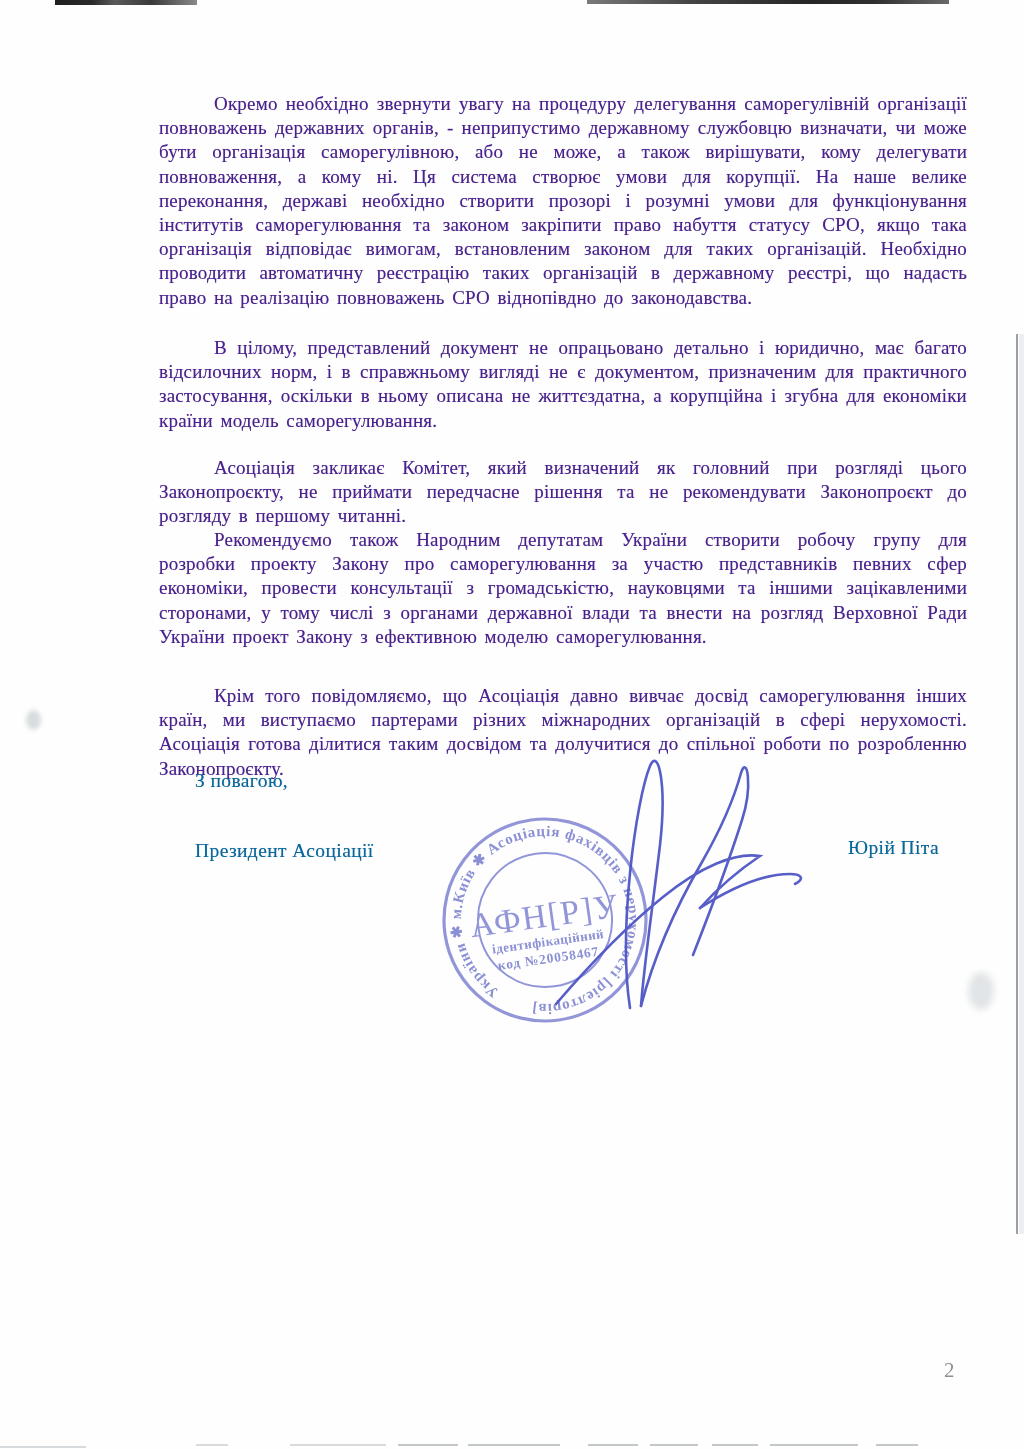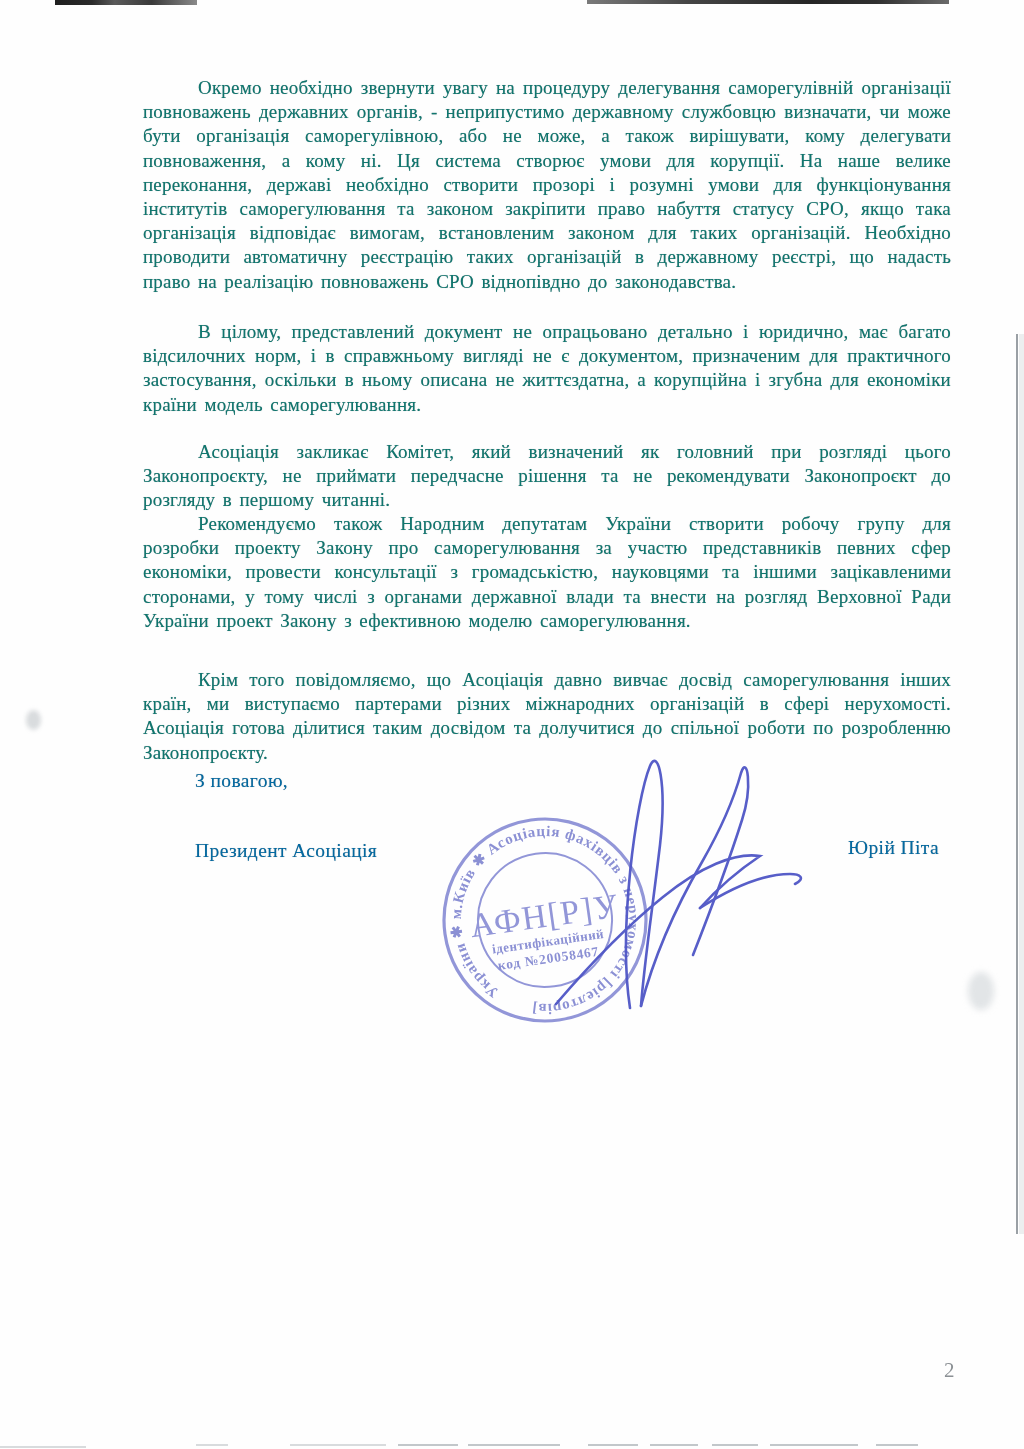--- a/index.html
+++ b/index.html
@@ -3,22 +3,22 @@
 <meta charset="utf-8">
 <style>
   html,body{margin:0;padding:0;background:#ffffff;}
   .page{
     position:relative;width:1024px;height:1449px;overflow:hidden;
     background:#fefefe;
     font-family:"Liberation Serif", serif;
   }
   
   .para{
-    position:absolute;left:143px;width:808px;margin:0;
-    font-size:19px;line-height:24.2px;color:#0f766e;
+    position:absolute;left:143px;width:808px;margin:16px;
+    font-size:19px;line-height:24.2px;color:#4c1d95;
     text-align:justify;text-indent:55px;word-spacing:2.5px;letter-spacing:.2px;
     text-shadow:0 0 .7px rgba(72,88,95,.55);
   }
   .p1{top:76px}.p2{top:320px}.p3{top:440px}.p4{top:512px}.p5{top:668px}
   .sig-text{
     position:absolute;font-size:19.5px;font-weight:normal;color:#0369a1;
     letter-spacing:.4px;text-shadow:0 0 .7px rgba(60,75,82,.5);
   }
   .closing{left:195px;top:770px}
   .signer-title{left:195px;top:840px}
@@ -54,21 +54,21 @@
   <div class="artifact blob-left"></div>
   <div class="artifact blob-right"></div>
 
   <p class="para p1">Окремо необхідно звернути увагу на процедуру делегування саморегулівній організації повноважень державних органів, - неприпустимо державному службовцю визначати, чи може бути організація саморегулівною, або не може, а також вирішувати, кому делегувати повноваження, а кому ні. Ця система створює умови для корупції. На наше велике переконання, державі необхідно створити прозорі і розумні умови для функціонування інститутів саморегулювання та законом закріпити право набуття статусу СРО, якщо така організація відповідає вимогам, встановленим законом для таких організацій. Необхідно проводити автоматичну реєстрацію таких організацій в державному реєстрі, що надасть право на реалізацію повноважень СРО віднопівдно до законодавства.</p>
   <p class="para p3">Асоціація закликає Комітет, який визначений як головний при розгляді цього Законопроєкту, не приймати передчасне рішення та не рекомендувати Законопроєкт до розгляду в першому читанні.</p>
   <p class="para p2">В цілому, представлений документ не опрацьовано детально і юридично, має багато відсилочних норм, і в справжньому вигляді не є документом, призначеним для практичного застосування, оскільки в ньому описана не життєздатна, а корупційна і згубна для економіки країни модель саморегулювання.</p>
   <p class="para p4">Рекомендуємо також Народним депутатам України створити робочу групу для розробки проекту Закону про саморегулювання за участю представників певних сфер економіки, провести консультації з громадськістю, науковцями та іншими зацікавленими сторонами, у тому числі з органами державної влади та внести на розгляд Верховної Ради України проект Закону з ефективною моделю саморегулювання.</p>
   <p class="para p5">Крім того повідомляємо, що Асоціація давно вивчає досвід саморегулювання інших країн, ми виступаємо партерами різних міжнародних організацій в сфері нерухомості. Асоціація готова ділитися таким досвідом та долучитися до спільної роботи по розробленню Законопроєкту.</p>
 
   <div class="sig-text closing">З повагою,</div>
-  <div class="sig-text signer-title">Президент Асоціація</div>
+  <div class="sig-text signer-title">Президент Асоціації</div>
   <div class="sig-text signer-name">Юрій Піта</div>
 
   <svg class="stamp-svg" viewBox="0 0 400 310" xmlns="http://www.w3.org/2000/svg">
     <g opacity="0.82" transform="rotate(-8 115 180)">
       <circle cx="115" cy="180" r="101" fill="none" stroke="#7b80d0" stroke-width="3.2"></circle>
       <circle cx="115" cy="180" r="67" fill="none" stroke="#7b80d0" stroke-width="2"></circle>
       <defs>
         <path id="ringPath" d="M 115,264 A 84,84 0 1,1 115,96 A 84,84 0 1,1 115,264 A 84,84 0 1,1 115,96" fill="none"></path>
       </defs>
       <text font-family="Liberation Serif, serif" font-size="15" font-weight="bold" letter-spacing="0.8" fill="#7278cb">

